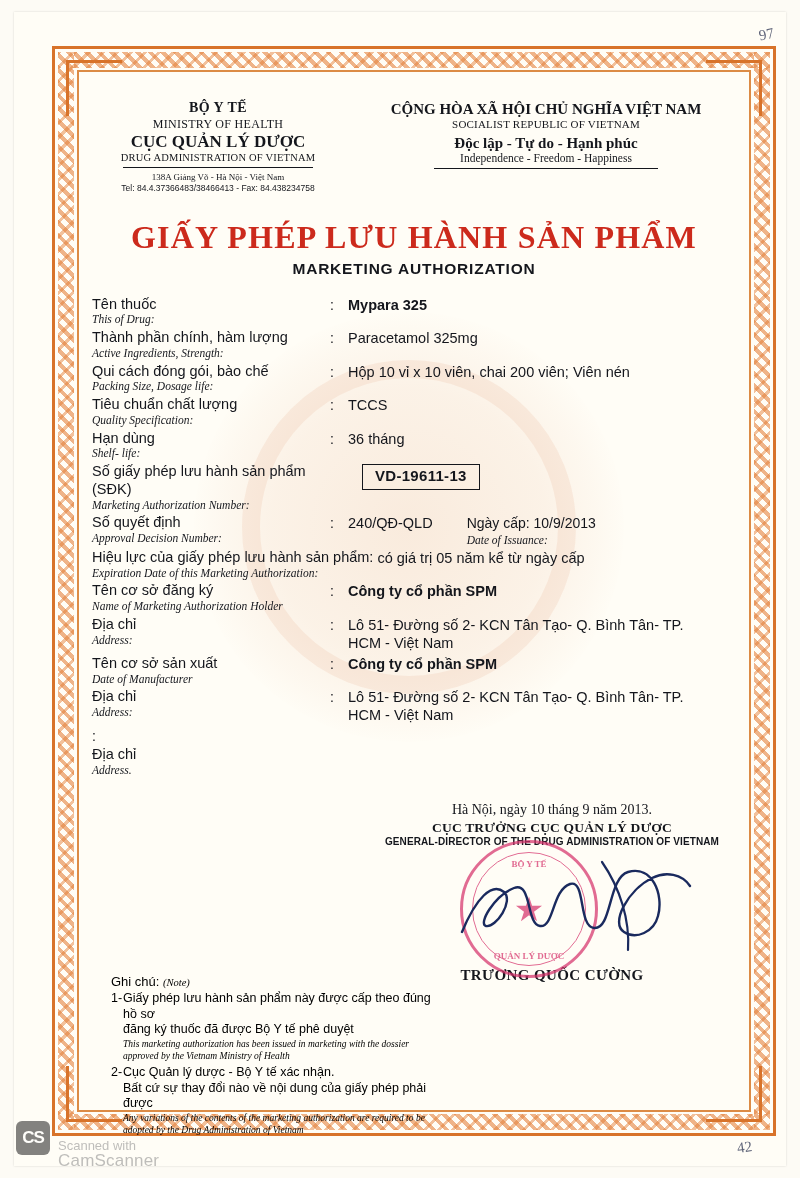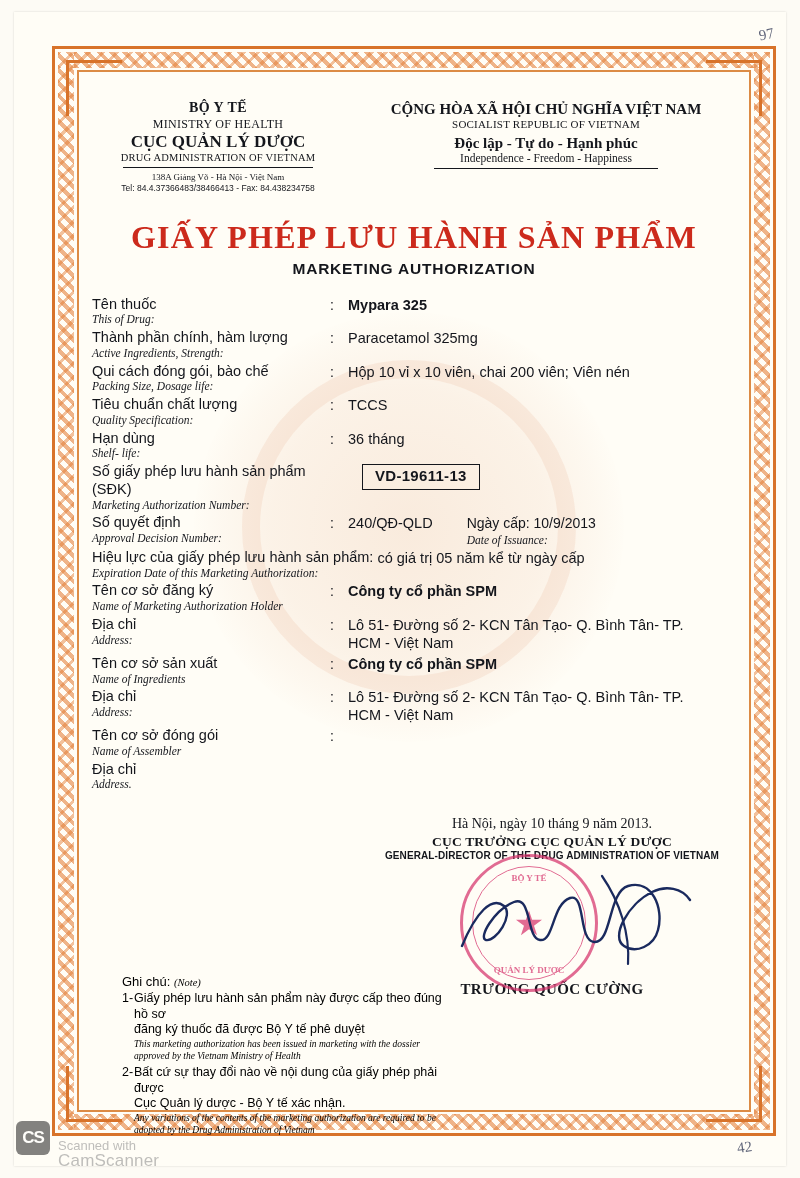--- a/index.html
+++ b/index.html
@@ -277,21 +277,21 @@
 
   .signature-svg {
     position: absolute;
     left: 360px; top: 52px;
     pointer-events: none;
   }
 
   
   .notes {
     position: absolute;
-    left: 108px; top: 962px;
+    left: 97px; top: 962px;
     width: 330px;
   }
   .notes-title {
     font-size: 13px;
     font-family: "Liberation Sans", sans-serif;
   }
   .notes-title .it {
     font-size: 10.5px;
     font-style: italic;
     font-family: "Liberation Serif", serif;
@@ -497,43 +497,39 @@
           <div class="colon">:</div>
           <div class="value">
             <span class="line2">Lô 51- Đường số 2- KCN Tân Tạo- Q. Bình Tân- TP.</span>
             <span class="line2">HCM - Việt Nam</span>
           </div>
         </div>
 
         <div class="row">
           <div class="label">
             <div class="vn">Tên cơ sở sản xuất</div>
-            <div class="en">Name of Ingredients</div>
+            <div class="en">Date of Manufacturer</div>
           </div>
           <div class="colon">:</div>
           <div class="value bold">Công ty cổ phần SPM</div>
         </div>
 
         <div class="row">
           <div class="label">
             <div class="vn">Địa chỉ</div>
             <div class="en">Address:</div>
           </div>
           <div class="colon">:</div>
           <div class="value">
             <span class="line2">Lô 51- Đường số 2- KCN Tân Tạo- Q. Bình Tân- TP.</span>
             <span class="line2">HCM - Việt Nam</span>
           </div>
         </div>
 
         <div class="row">
-          <div class="label">
-            <div class="vn">Tên cơ sở đóng gói</div>
-            <div class="en">Name of Assembler</div>
-          </div>
           <div class="colon">:</div>
           <div class="value"></div>
         </div>
 
         <div class="row">
           <div class="label">
             <div class="vn">Địa chỉ</div>
             <div class="en">Address.</div>
           </div>
           <div class="colon"></div>
@@ -576,22 +572,22 @@
           <div class="vn">Giấy phép lưu hành sản phẩm này được cấp theo đúng hồ sơ</div>
           <div class="vn">đăng ký thuốc đã được Bộ Y tế phê duyệt</div>
           <div class="en">This marketing authorization has been issued in marketing with the dossier</div>
           <div class="en">approved by the Vietnam Ministry of Health</div>
         </div>
       </div>
 
       <div class="note">
         <div class="num">2-</div>
         <div class="body">
+          <div class="vn">Cục Quản lý dược - Bộ Y tế xác nhận.</div>
           <div class="vn">Bất cứ sự thay đổi nào về nội dung của giấy phép phải được</div>
-          <div class="vn">Cục Quản lý dược - Bộ Y tế xác nhận.</div>
           <div class="en">Any variations of the contents of the marketing authorization are required to be</div>
           <div class="en">adopted by the Drug Administration of Vietnam</div>
         </div>
       </div>
     </div>
 
   </div>
 
   <div class="scribble top">97</div>
   <div class="scribble bottom">42</div>

